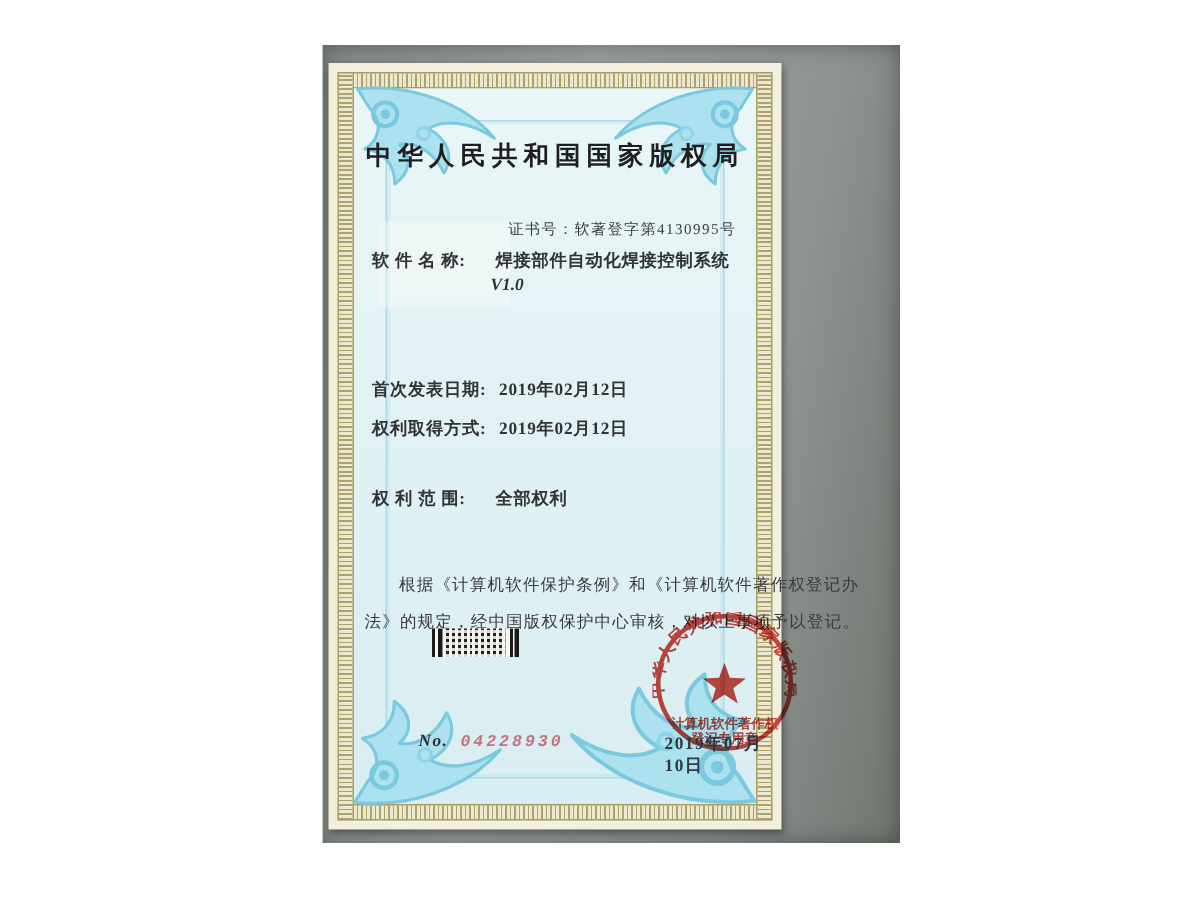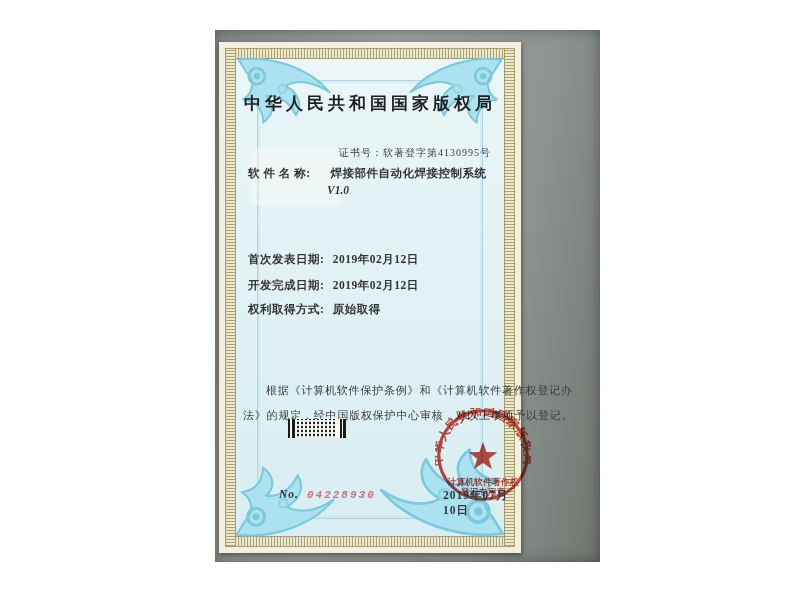--- a/index.html
+++ b/index.html
@@ -107,26 +107,26 @@
       <span class="lbl">软 件 名 称:</span>
       <span class="val">焊接部件自动化焊接控制系统</span>
     </div>
     <div class="v2" style="top:142px">V1.0</div>
 
     <div class="row" style="top:210px">
       <span class="lbl">首次发表日期:</span>
       <span class="val">2019年02月12日</span>
     </div>
     <div class="row" style="top:236px">
-      <span class="lbl">开发完成日期:</span>
+      <span class="lbl">权利取得方式:</span>
       <span class="val">2019年02月12日</span>
     </div>
-    <div class="row" style="top:260px">
-      <span class="lbl">权利取得方式:</span>
-      <span class="val">原始取得</span>
+    <div class="row" style="top:283px">
+      <span class="lbl">权 利 范 围:</span>
+      <span class="val">全部权利</span>
     </div>
 
     <p class="statement">根据《计算机软件保护条例》和《计算机软件著作权登记办法》的规定，经中国版权保护中心审核，对以上事项予以登记。</p>
 
     <div class="barcode"></div>
 
     <svg class="seal" viewBox="0 0 100 100">
       <circle cx="50" cy="50" r="47" fill="none" stroke="#c9342b" stroke-width="3.2"></circle>
       <defs>
           <path id="sealArc" d="M 9 68 A 44 44 0 1 1 91 68" fill="none"></path>

